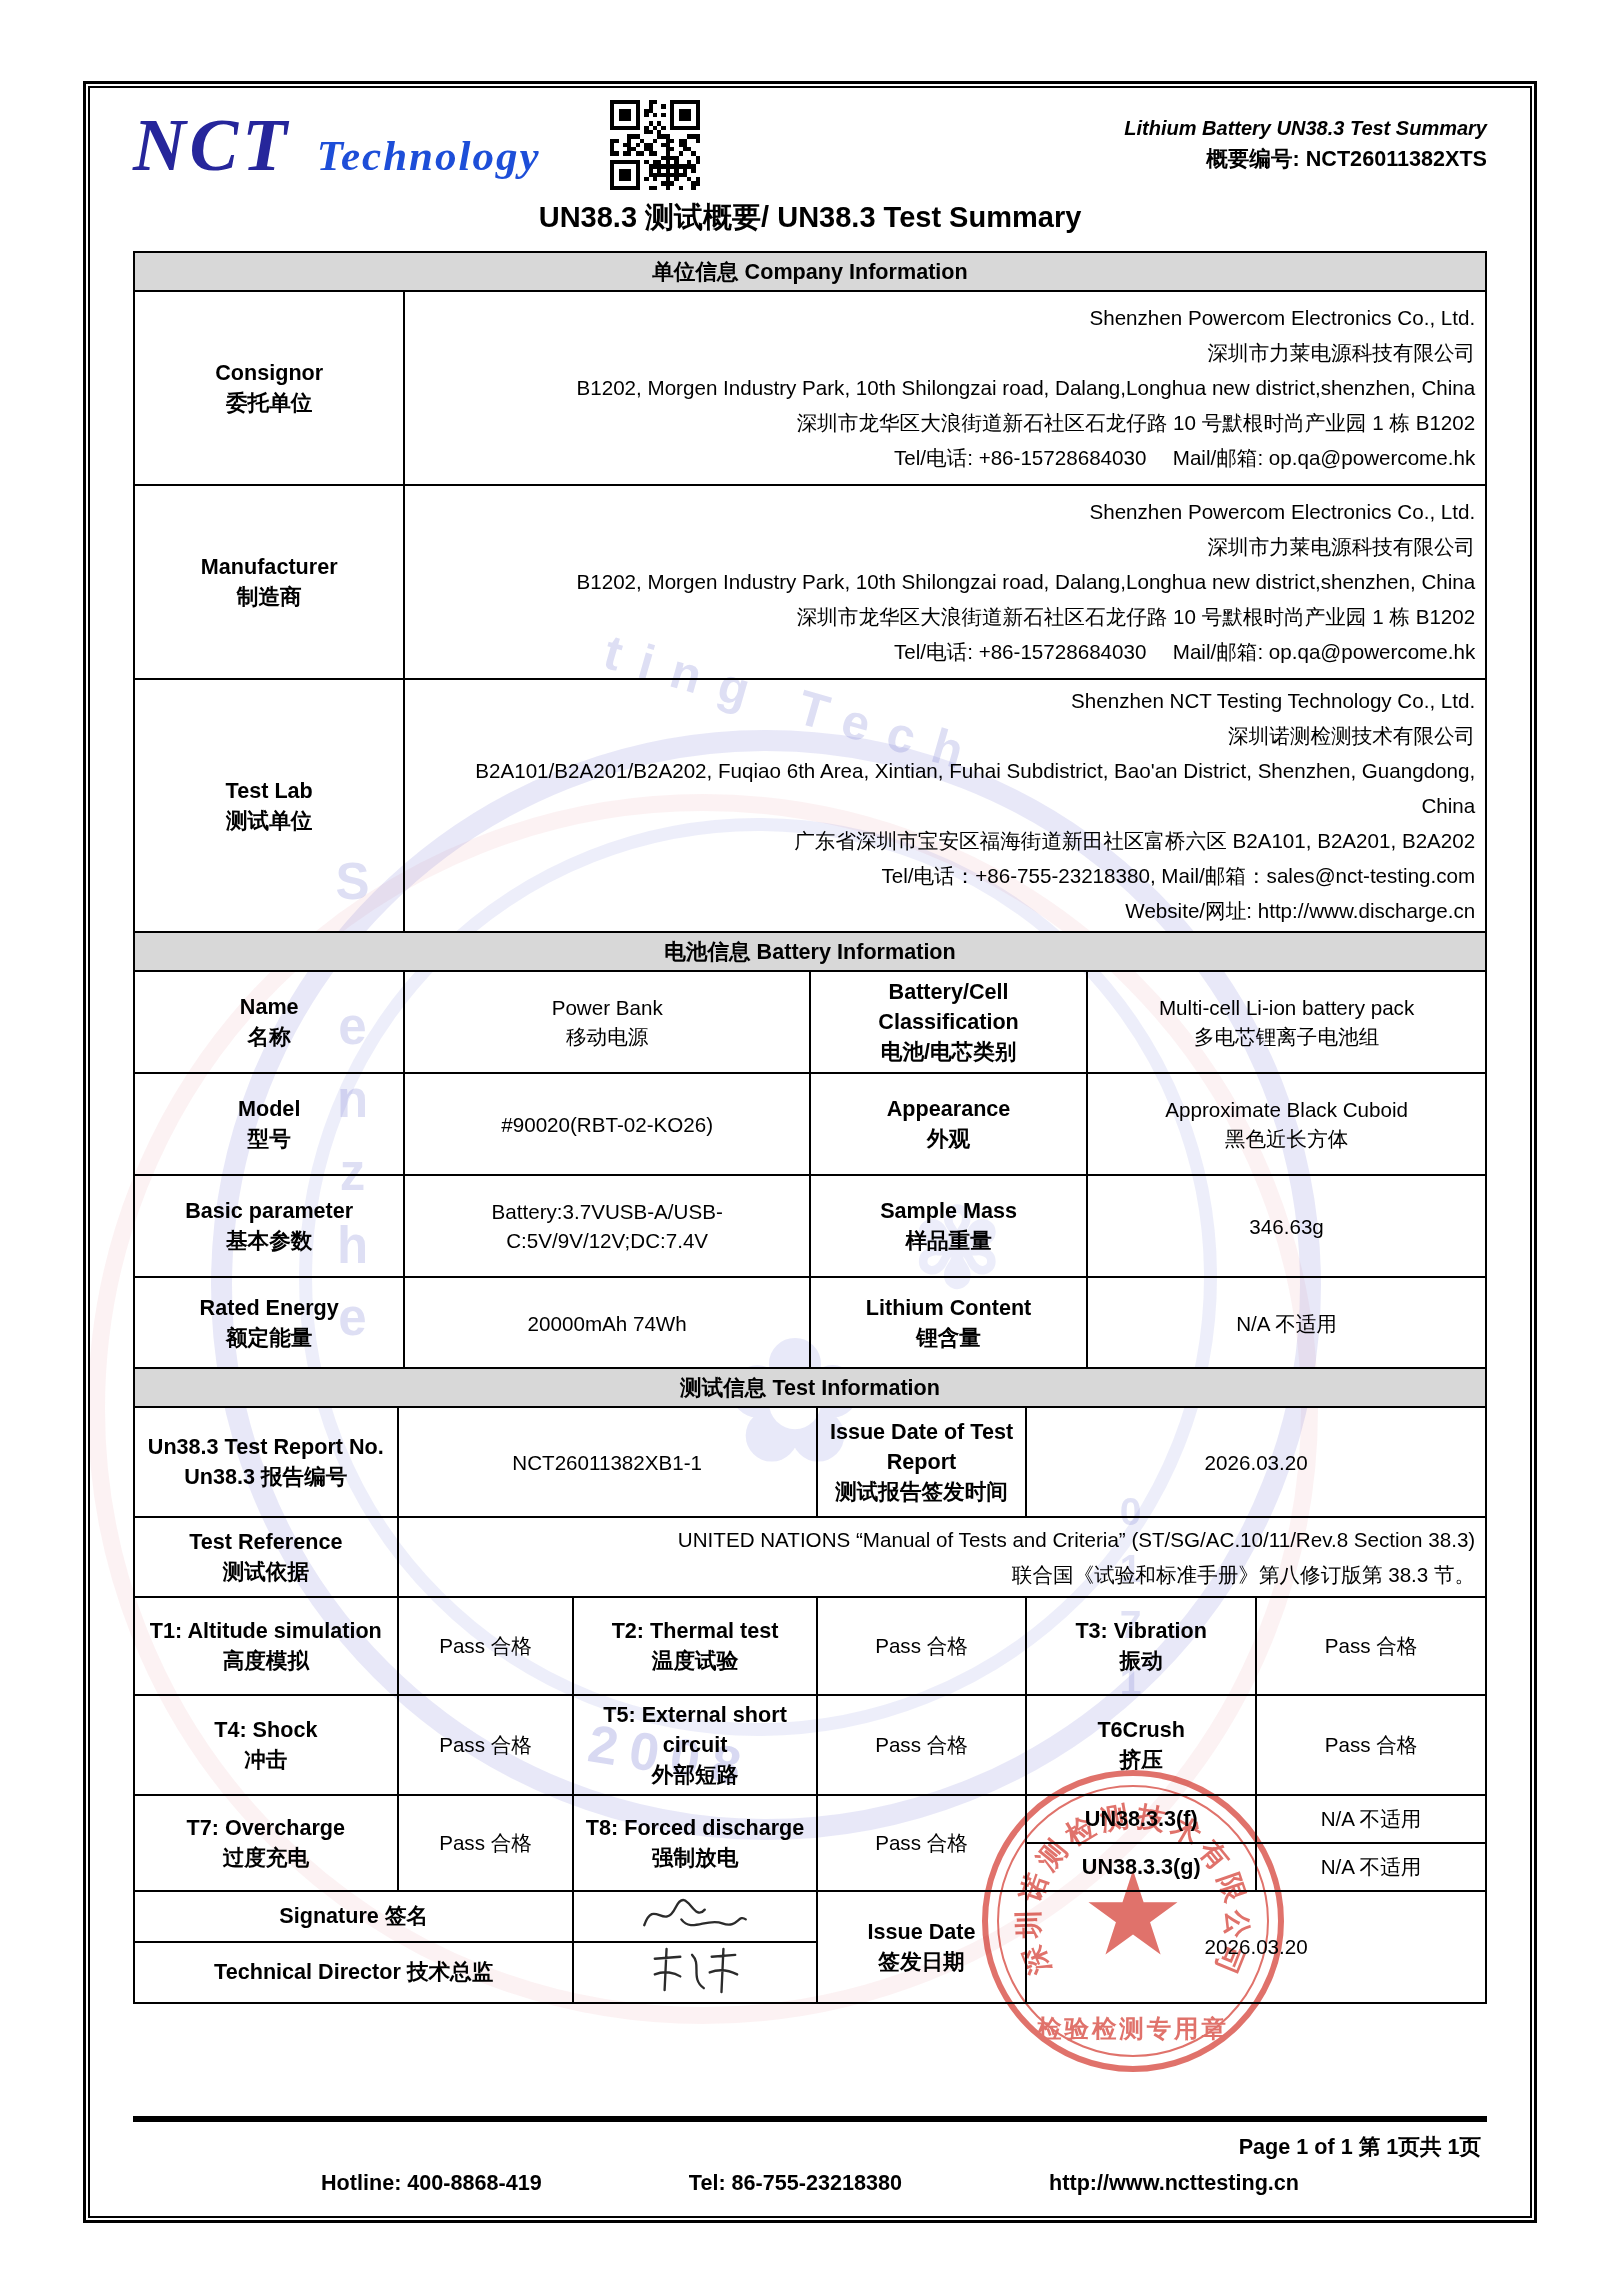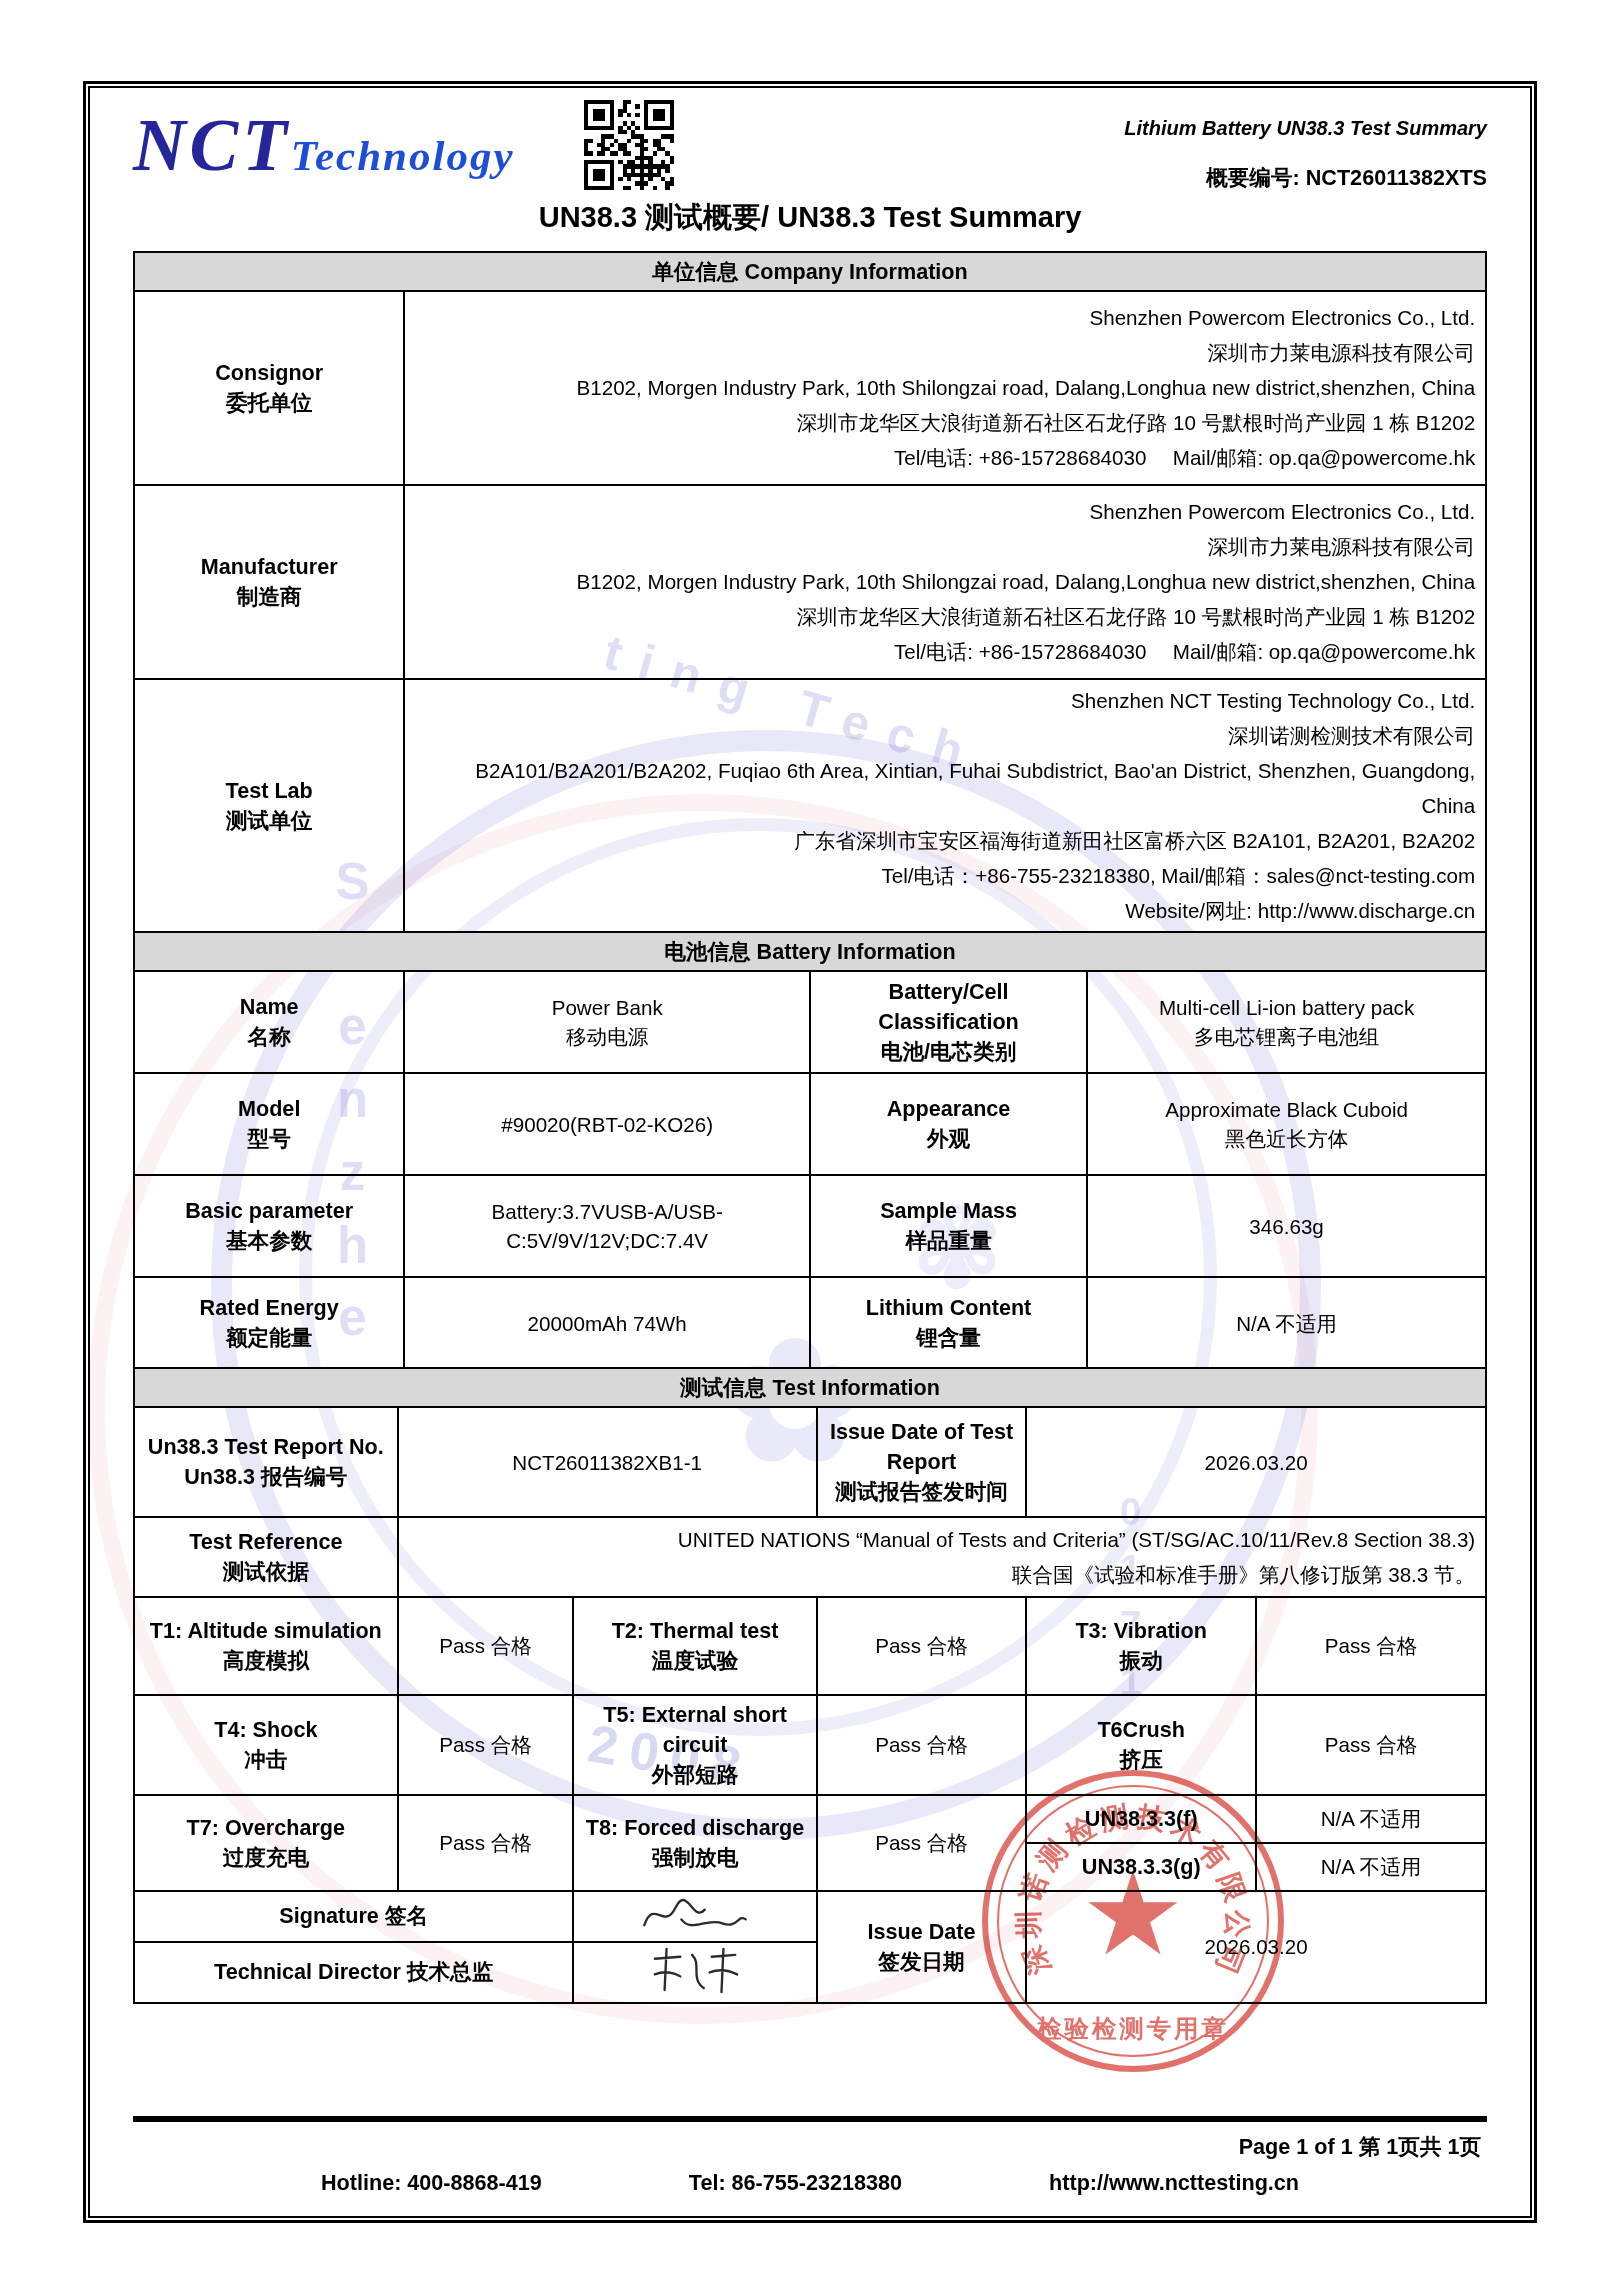--- a/index.html
+++ b/index.html
@@ -18,27 +18,27 @@
   .wm-tech{left:598px;top:676px;font-size:49px;letter-spacing:19.6px;transform:rotate(16deg);}
   .wm-2008{left:588px;top:1725px;font-size:53px;letter-spacing:11.8px;transform:rotate(9deg);color:rgba(106,109,204,0.26);}
   .wm-digits{left:1108px;top:1490px;font-size:39px;writing-mode:vertical-lr;text-orientation:upright;letter-spacing:13.7px;color:rgba(106,109,204,0.20);}
   .wm-flower1{left:725px;top:1304px;font-size:167px;color:rgba(128,131,219,0.18);}
   .wm-flower2{left:912px;top:1186px;font-size:108px;color:rgba(128,131,219,0.15);}
   
   .frame{position:absolute;left:83px;top:81px;width:1454px;height:2142px;border:3.9px solid #000;box-sizing:border-box;z-index:1;background:transparent;}
   .frame-inner{position:absolute;inset:2px;border:2.9px solid #000;box-sizing:border-box;padding:9.8px 43px 0 43px;}
   
   .hdr{display:flex;align-items:flex-start;height:100px;}
-  .logo-box{display:flex;align-items:baseline;gap:0;padding-top:13.7px;}
+  .logo-box{display:flex;align-items:baseline;gap:26px;padding-top:13.7px;}
   .logo-main{font-family:"Liberation Serif",serif;font-style:italic;font-weight:bold;font-size:73px;line-height:69px;color:#26269b;letter-spacing:3.9px;}
   .logo-sub{font-family:"Liberation Serif",serif;font-style:italic;font-weight:bold;font-size:43px;color:#1d4ed8;letter-spacing:2px;}
   .qr{width:90px;height:90px;margin-left:69px;margin-top:2px;}
   .hdr-right{margin-left:auto;text-align:right;padding-top:19.6px;}
   .hdr-title{font-style:italic;font-weight:bold;font-size:20px;}
-  .hdr-no{font-weight:bold;font-size:21.6px;margin-top:23px;}
+  .hdr-no{font-weight:bold;font-size:21.6px;margin-top:4px;}
   .page-title{text-align:center;font-weight:bold;font-size:29px;margin:0 0 13px 0;}
   
   table{width:100%;border-collapse:collapse;table-layout:fixed;background:transparent;}
   table + table{margin-top:-2.9px;padding-left:12px;}
   td,th{border:2.9px solid #000;padding:3.9px 9.8px;vertical-align:middle;box-sizing:border-box;overflow:hidden;}
   th.sec{background:#d8d8d8;font-size:21.6px;font-weight:bold;height:37px;text-align:center;}
   .lbl{font-weight:bold;text-align:center;font-size:21.6px;line-height:30px;}
   .vleft{font-size:20.6px;line-height:35px;text-align:right;padding-left:15.7px;}
   .vcent{font-size:20.6px;line-height:29px;text-align:center;}
   .zh{display:block;}

